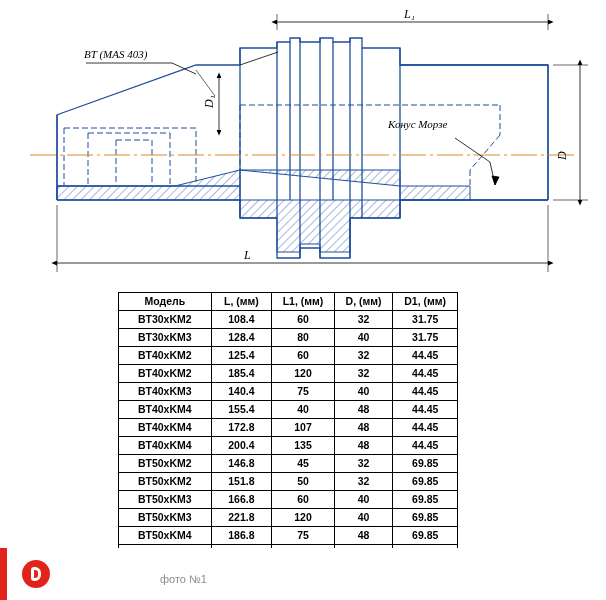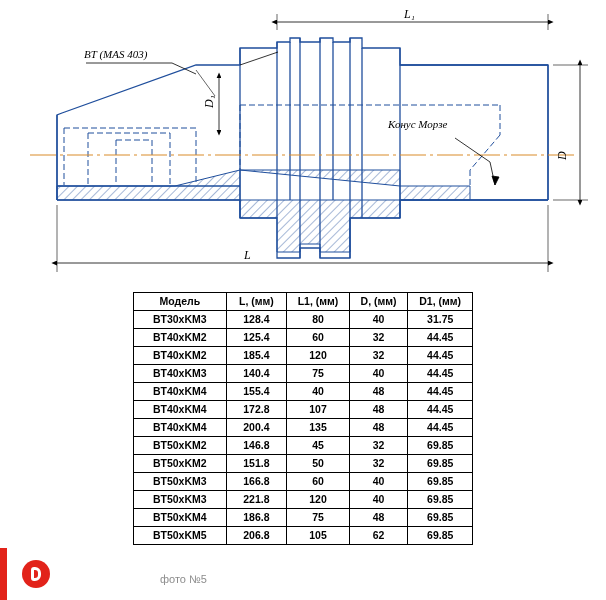--- a/index.html
+++ b/index.html
@@ -8,21 +8,21 @@
     background:#ffffff;
     font-family:"Liberation Sans", sans-serif;
     position:relative;
     overflow:hidden;
   }
   #drawing{
     position:absolute;left:0;top:0;width:606px;height:290px;
   }
   .tbl-wrap{
     position:absolute;
-    left:133px;top:292px;
+    left:118px;top:292px;
     width:380px;
   }
   table{
     border-collapse:collapse;
     width:340px;
     font-size:10.5px;
     color:#000;
   }
   table td,table th{
     border:1px solid #000;
@@ -189,20 +189,27 @@
       <tr>
         <td class="model">Модель</td>
         <td class="l">L, (мм)</td>
         <td class="l1">L1, (мм)</td>
         <td class="d">D, (мм)</td>
         <td class="d1">D1, (мм)</td>
       </tr>
     </thead>
     <tbody>
       <tr>
+          <td class="model">BT30xKM2</td>
+          <td class="l">108.4</td>
+          <td class="l1">60</td>
+          <td class="d">32</td>
+          <td class="d1">31.75</td>
+        </tr>
+      <tr>
           <td class="model">BT30xKM3</td>
           <td class="l">128.4</td>
           <td class="l1">80</td>
           <td class="d">40</td>
           <td class="d1">31.75</td>
         </tr>
       <tr>
           <td class="model">BT40xKM2</td>
           <td class="l">125.4</td>
           <td class="l1">60</td>
@@ -287,13 +294,13 @@
           <td class="d1">69.85</td>
         </tr>
     </tbody>
   </table>
 </div>
 
 <div id="footer"></div>
 <div id="redbar"></div>
 <div id="logo-circle"></div>
 <div id="logo-text"><span>RuStan</span><span class="ru">.ru</span></div>
-<div id="watermark">фото №5</div>
+<div id="watermark">фото №1</div>
 
 </body></html>

